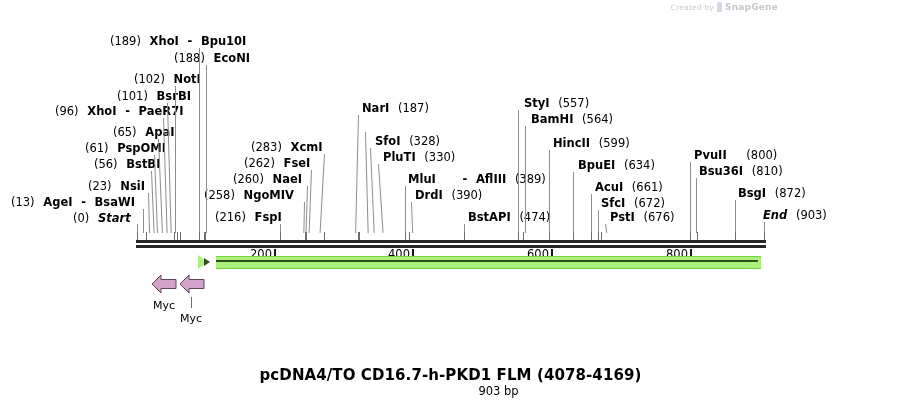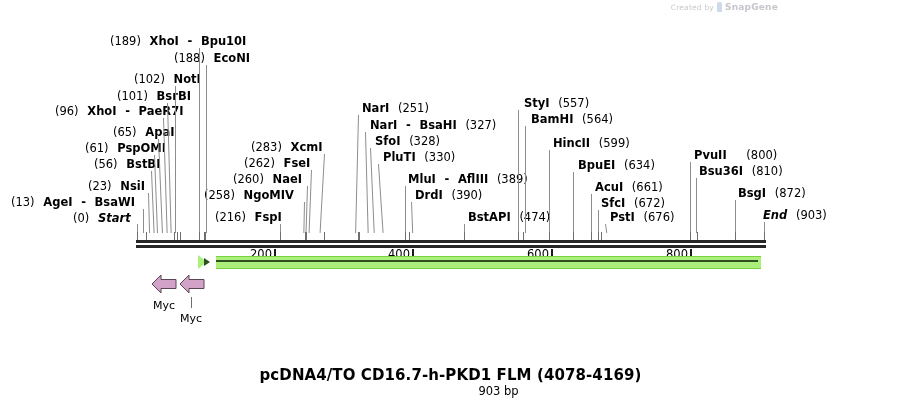--- a/index.html
+++ b/index.html
@@ -173,42 +173,36 @@
     <span class="nm">NgoMIV</span>
   </div>
 
   <div class="lbl" style="left:215px;top:211px;">
     <span class="pos" style="margin-right: 5px;">(216)</span>
     <span class="nm">FspI</span>
   </div>
 
   <div class="lbl" style="left:362px;top:102px;">
     <span class="nm" style="margin-right: 5px;">NarI</span>
-    <span class="pos">(251)</span>
-  </div>
-
-  <div class="lbl" style="left:370px;top:119px;">
-    <span class="nm" style="margin-right: 5px;">NarI</span>
-    <span class="sep" style="margin-right: 5px;">-</span>
-    <span class="nm" style="margin-right: 5px;">BsaHI</span>
-    <span class="pos">(327)</span>
-  </div>
+    <span class="pos">(187)</span>
+  </div>
+
 
   <div class="lbl" style="left:375px;top:135px;">
     <span class="nm" style="margin-right: 5px;">SfoI</span>
     <span class="pos">(328)</span>
   </div>
 
   <div class="lbl" style="left:383px;top:151px;">
     <span class="nm" style="margin-right: 5px;">PluTI</span>
     <span class="pos">(330)</span>
   </div>
 
   <div class="lbl" style="left:408px;top:173px;">
-    <span class="nm" style="margin-right: 5px;">MluI</span>
+    <span class="nm" style="margin-right: 23px;">MluI</span>
     <span class="sep" style="margin-right: 5px;">-</span>
     <span class="nm" style="margin-right: 5px;">AflIII</span>
     <span class="pos">(389)</span>
   </div>
 
   <div class="lbl" style="left:415px;top:189px;">
     <span class="nm" style="margin-right: 5px;">DrdI</span>
     <span class="pos">(390)</span>
   </div>
 

